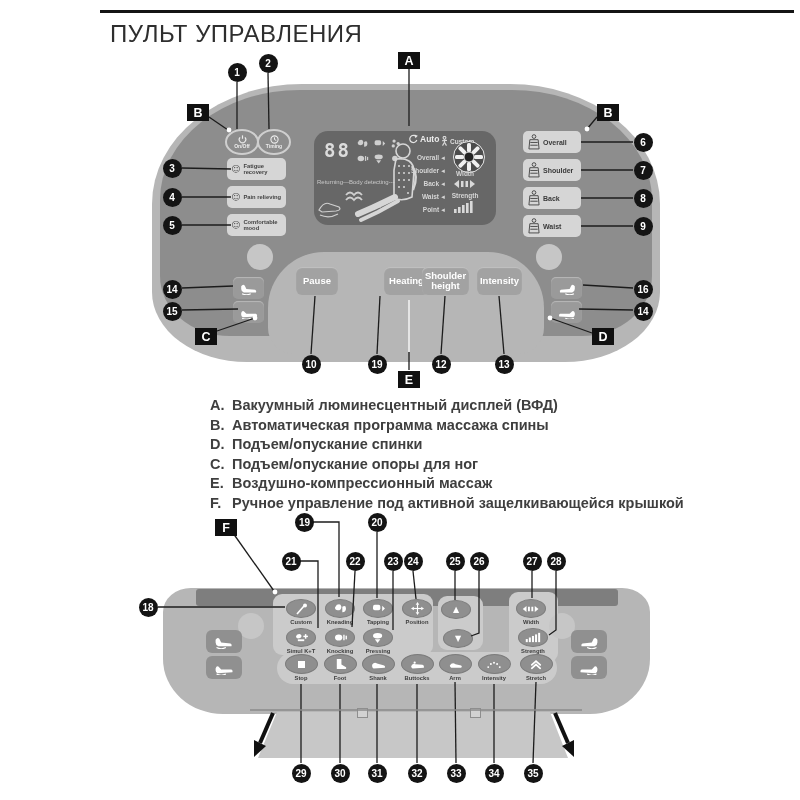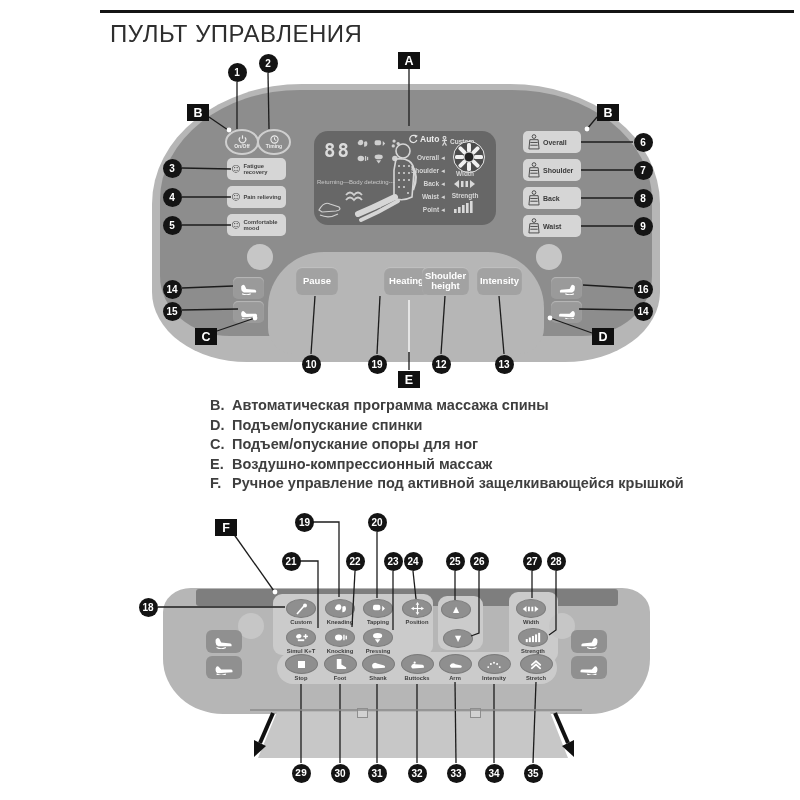--- a/index.html
+++ b/index.html
@@ -327,20 +327,21 @@
       </svg>
   </div>
   <div class="btn-chair" style="left:551px;top:301px;">
     <svg width="22" height="13" viewBox="0 0 24 15">
         <path d="M21,8 Q20,5 18,6 L15,9 L4,9 Q2,10 3,12 L19,13 Q21,12 21,10 Z" fill="#fff"></path>
         <path d="M20,14 Q15,16.5 10,14" stroke="#fff" fill="none" stroke-width="1.2"></path>
       </svg>
   </div>
 
   <div class="ab legend">
+    <div class="lg-row"><span class="lg-key">A.</span><span>Вакуумный люминесцентный дисплей (ВФД)</span></div>
     <div class="lg-row"><span class="lg-key">B.</span><span>Автоматическая программа массажа спины</span></div>
     <div class="lg-row"><span class="lg-key">D.</span><span>Подъем/опускание спинки</span></div>
     <div class="lg-row"><span class="lg-key">C.</span><span>Подъем/опускание опоры для ног</span></div>
     <div class="lg-row"><span class="lg-key">E.</span><span>Воздушно-компрессионный массаж</span></div>
     <div class="lg-row"><span class="lg-key">F.</span><span>Ручное управление под активной защелкивающейся крышкой</span></div>
   </div>
 
   <div class="ab body-bot"></div>
   <div class="ab band"></div>
   <div class="hinge" style="left:238px;top:613px;"></div>
@@ -660,21 +661,21 @@
     <div class="callout" style="left: 295px; top: 512.5px;">19</div>
     <div class="callout" style="left: 367.5px; top: 512.5px; text-align: right;">20</div>
     <div class="callout" style="left: 281.5px; top: 551.5px;">21</div>
     <div class="callout" style="left: 345.5px; top: 551.5px;">22</div>
     <div class="callout" style="left: 383.5px; top: 551.5px;">23</div>
     <div class="callout" style="left: 403.5px; top: 551.5px;">24</div>
     <div class="callout" style="left: 445.5px; top: 551.5px;">25</div>
     <div class="callout" style="left: 469.5px; top: 551.5px;">26</div>
     <div class="callout" style="left: 522.5px; top: 551.5px;">27</div>
     <div class="callout" style="left: 546.5px; top: 551.5px;">28</div>
-    <div class="callout" style="left: 291.5px; top: 763.5px; font-family: Liberation Mono, monospace;">29</div>
+    <div class="callout" style="left: 291.5px; top: 763.5px;">29</div>
     <div class="callout" style="left: 330.5px; top: 763.5px;">30</div>
     <div class="callout" style="left: 367.5px; top: 763.5px;">31</div>
     <div class="callout" style="left: 407.5px; top: 763.5px;">32</div>
     <div class="callout" style="left: 446.5px; top: 763.5px;">33</div>
     <div class="callout" style="left: 484.5px; top: 763.5px;">34</div>
     <div class="callout" style="left: 523.5px; top: 763.5px;">35</div>
     <div class="tag" style="left: 398px; top: 52px;">A</div>
     <div class="tag" style="left: 187px; top: 104px;">B</div>
     <div class="tag" style="left: 597px; top: 104px;">B</div>
     <div class="tag" style="left: 195px; top: 328px;">C</div>

